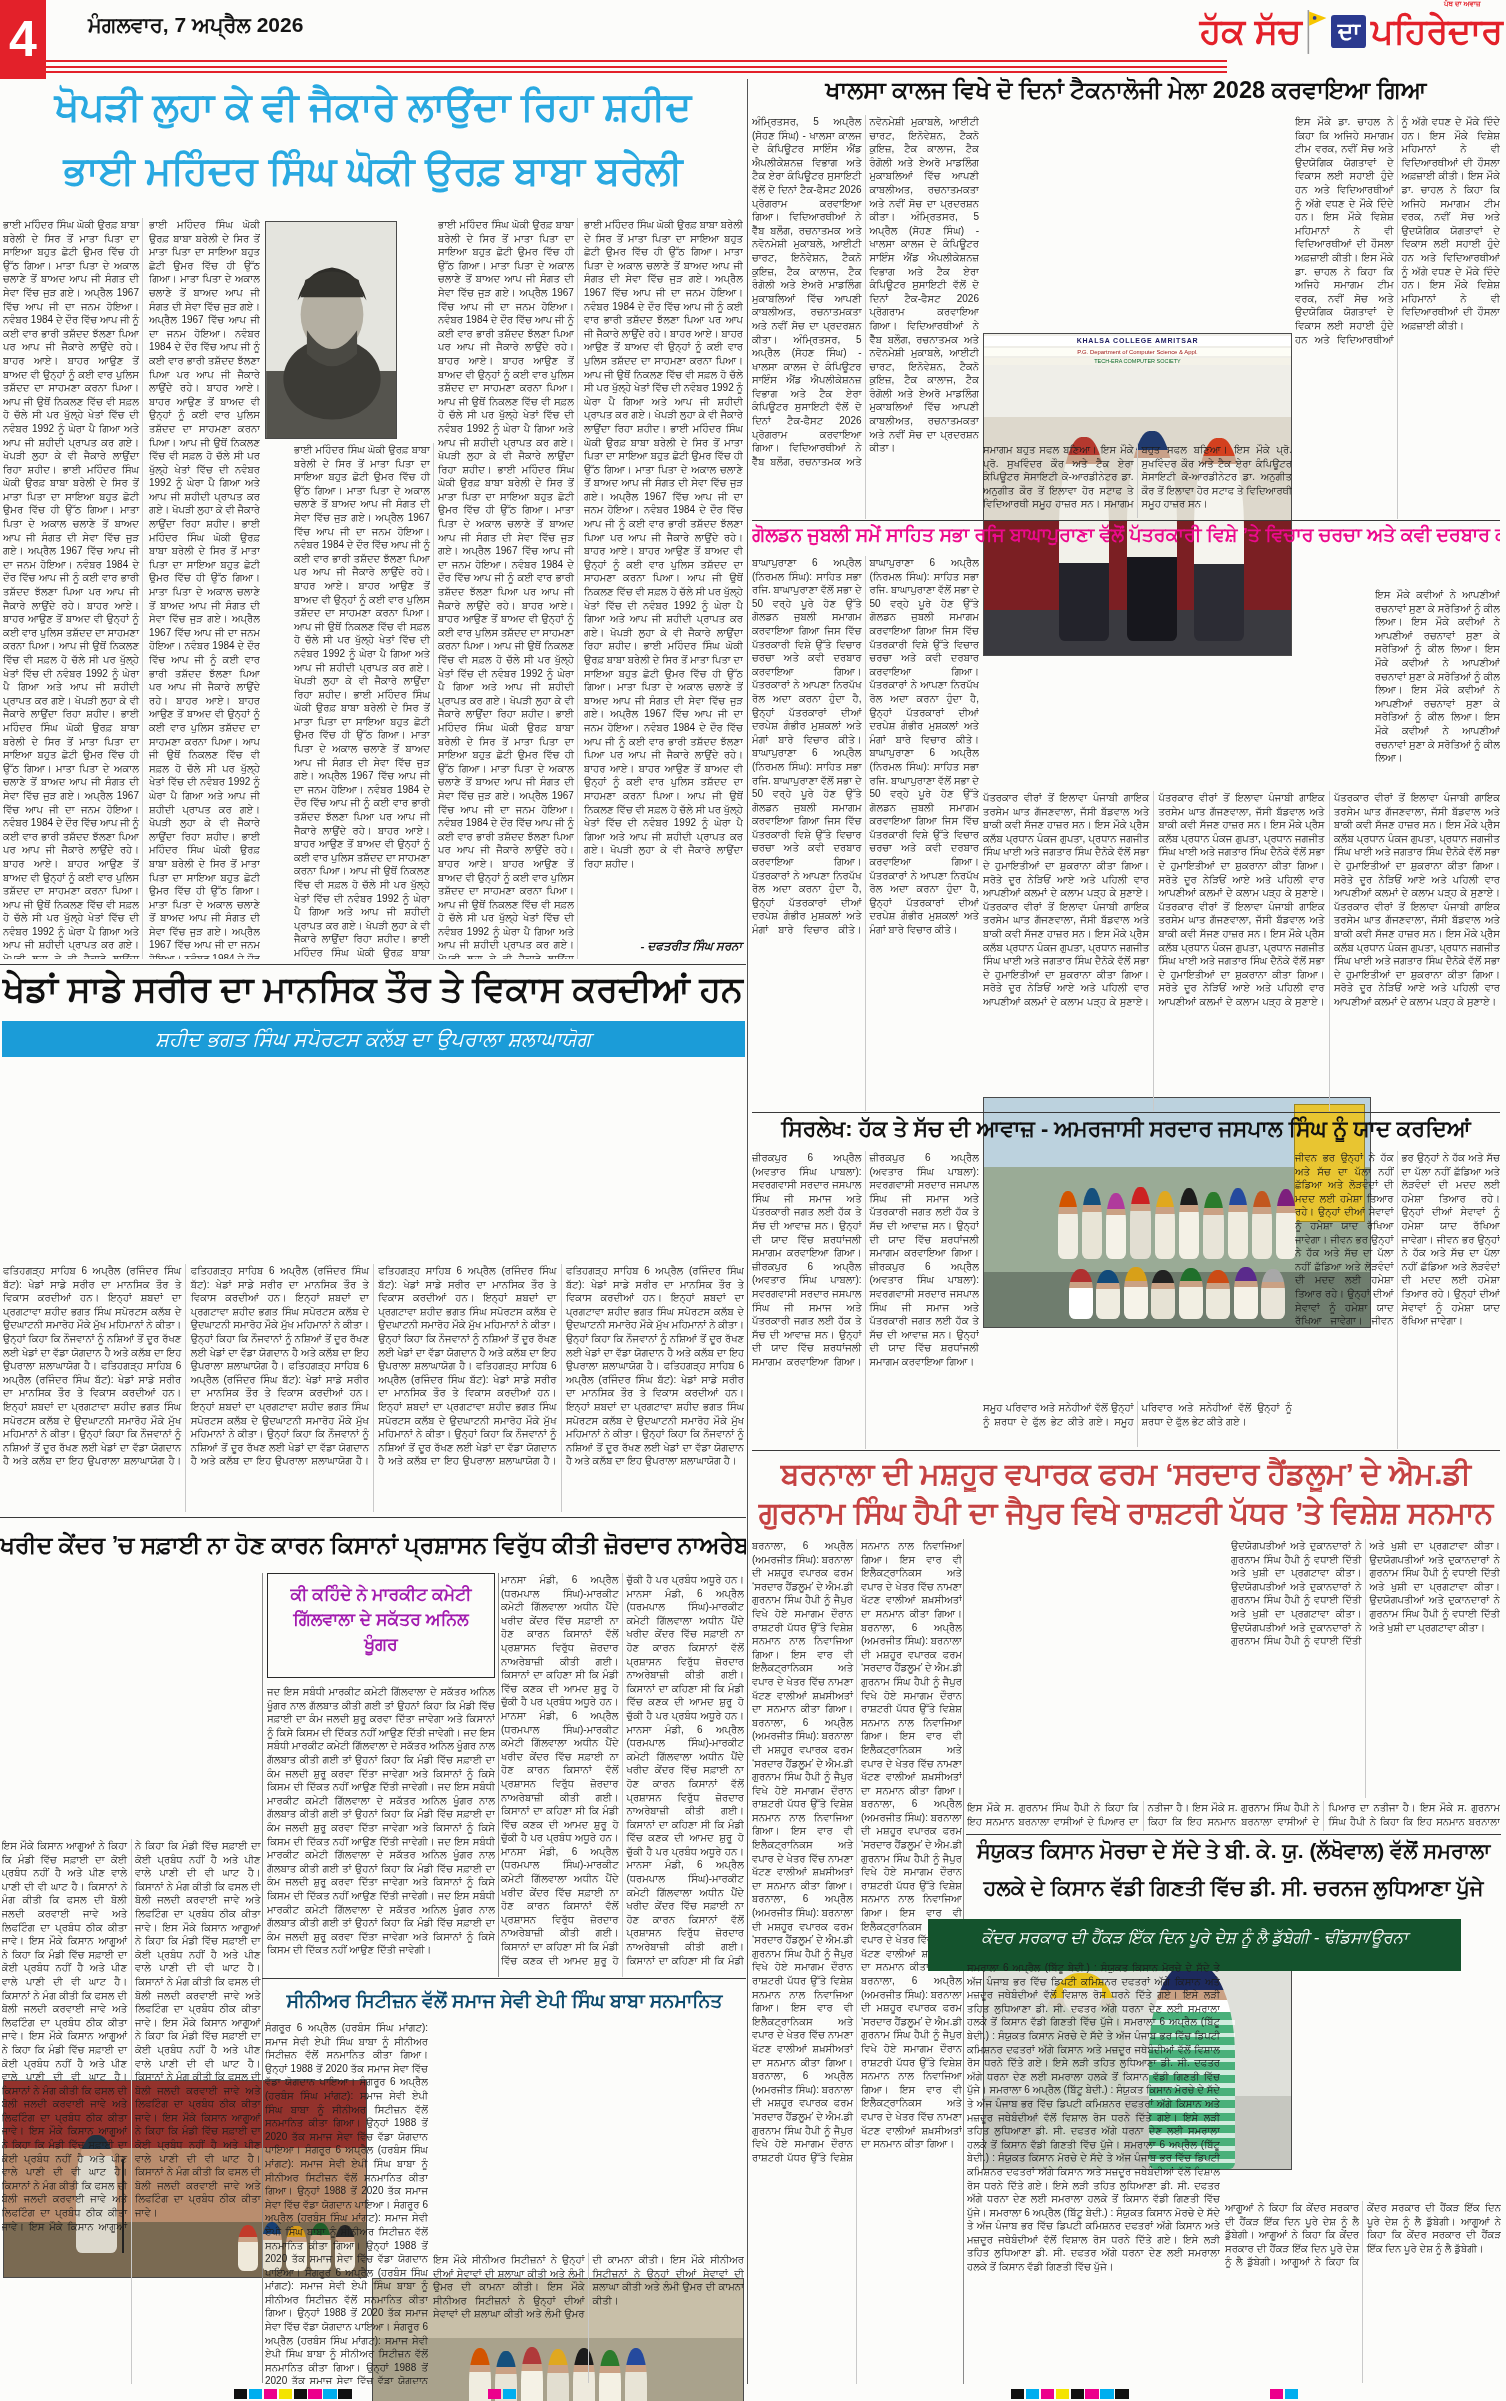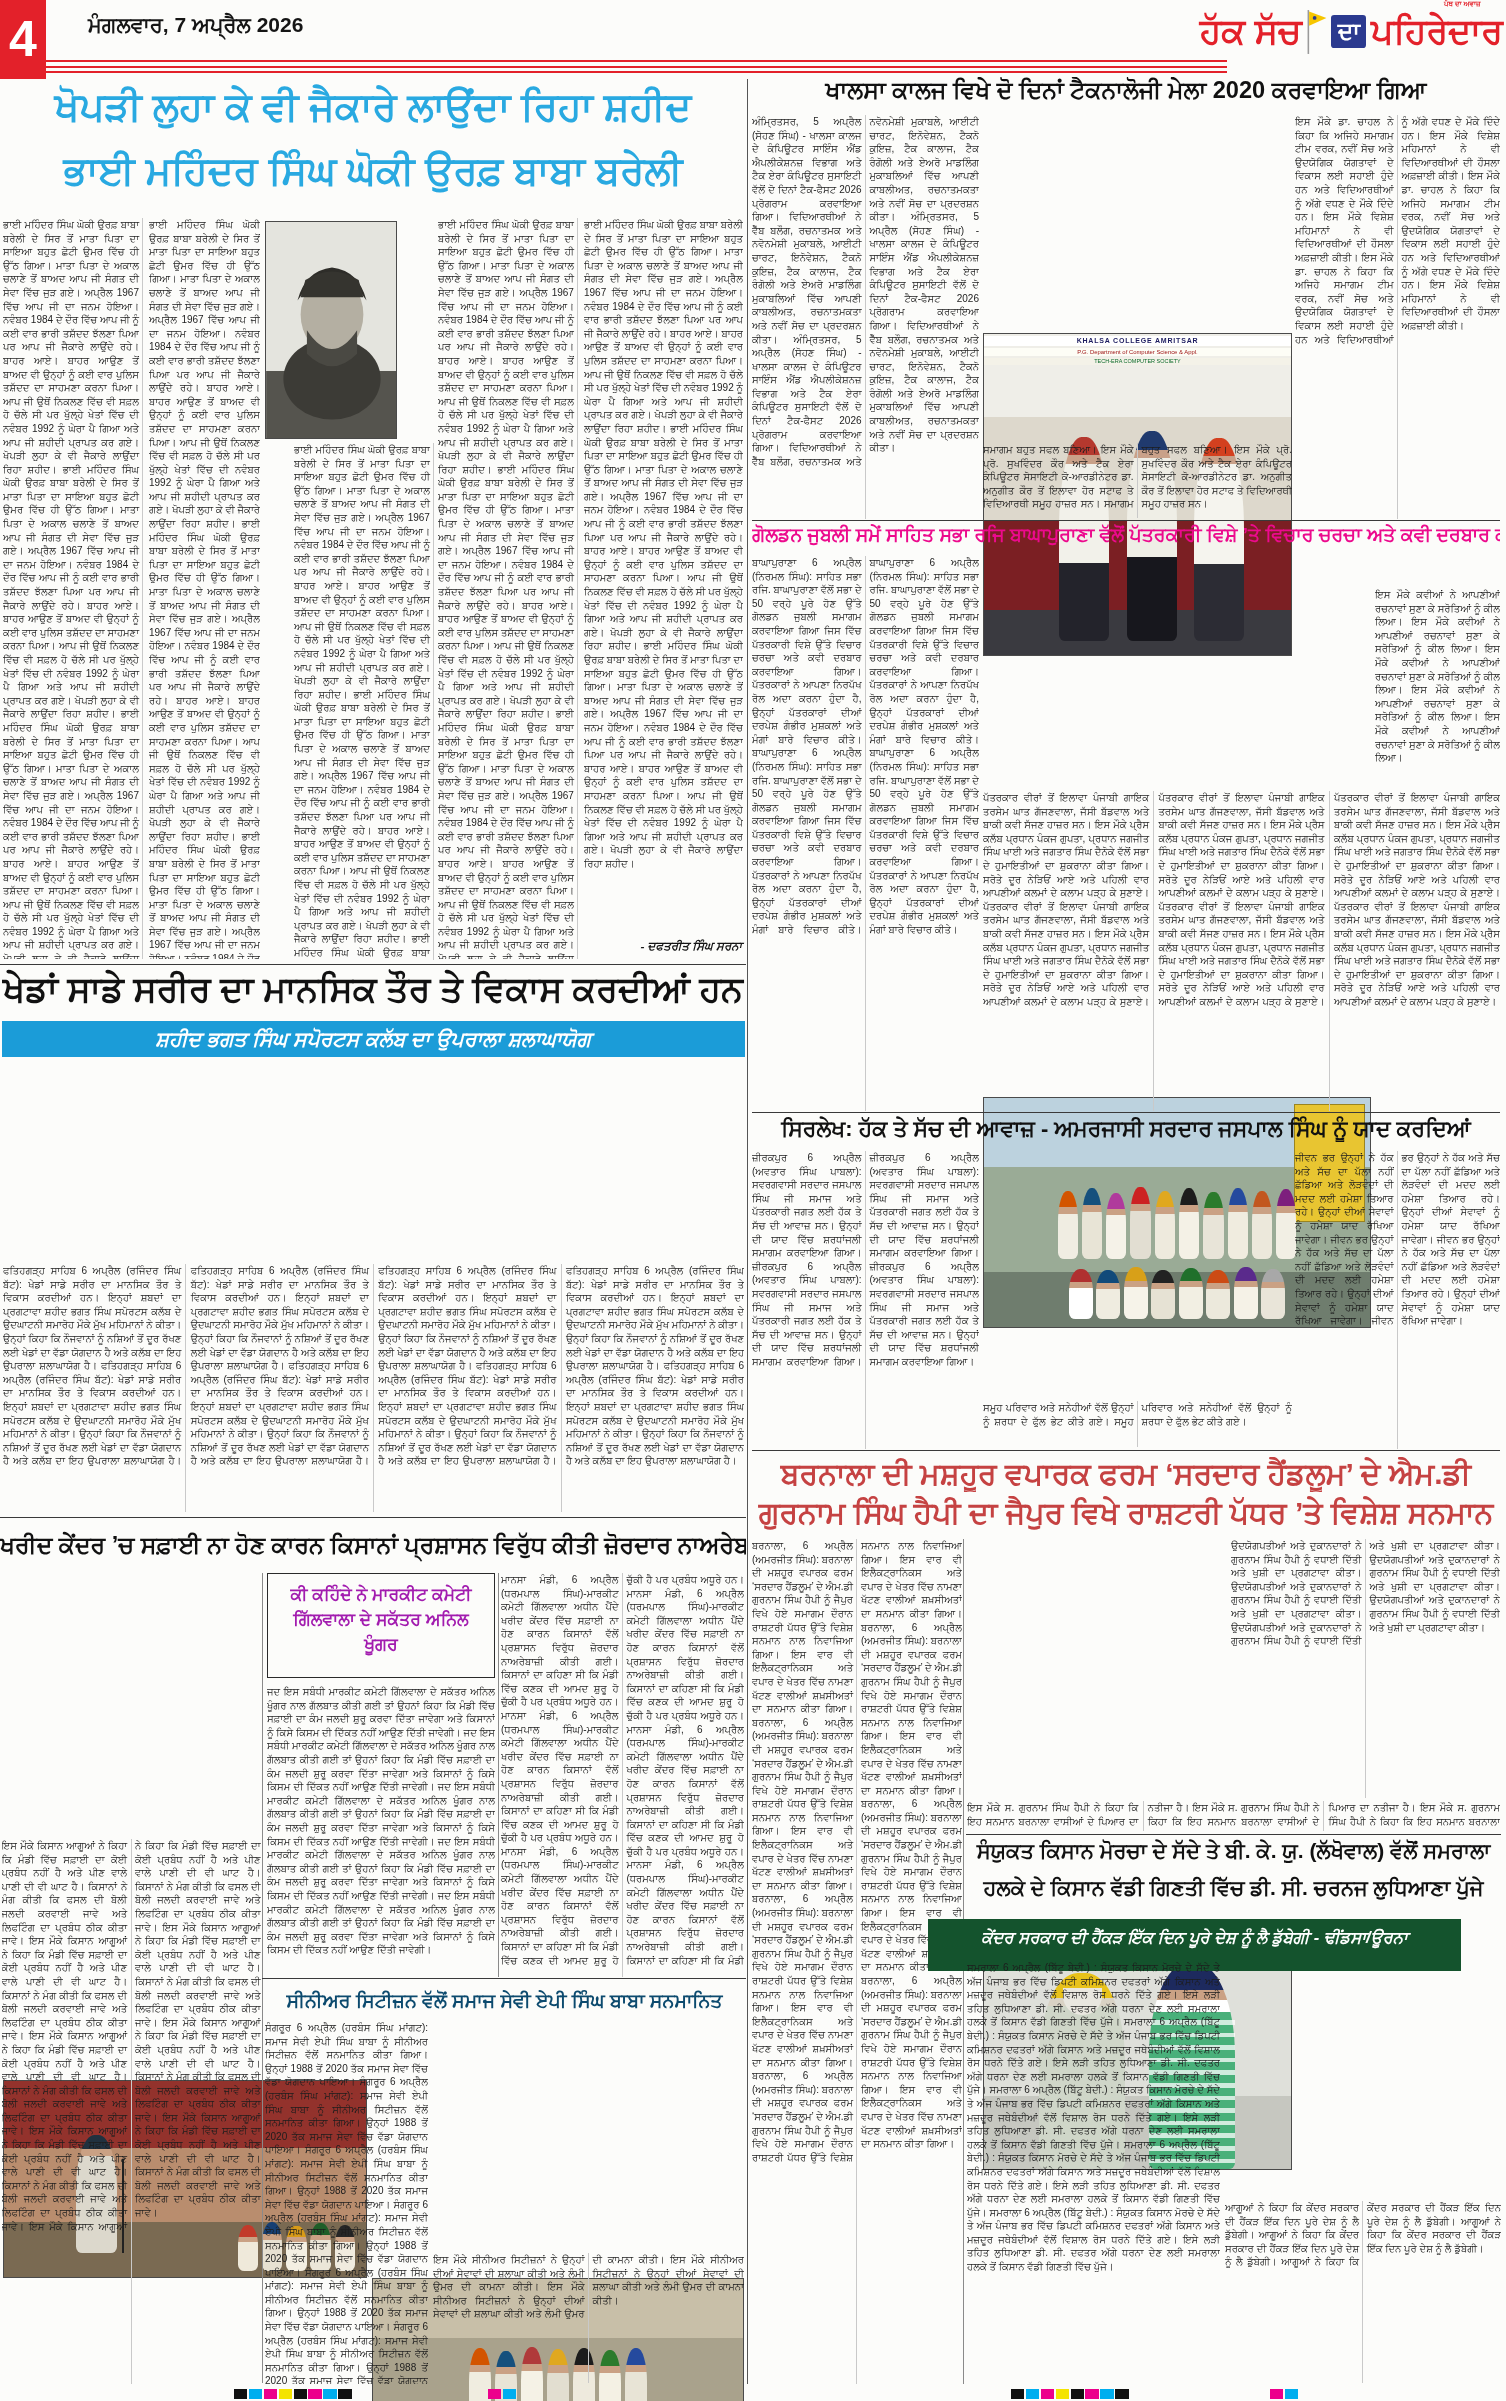--- a/index.html
+++ b/index.html
@@ -9,21 +9,21 @@
   .body-text{font-size:10px;line-height:1.36;text-align:justify;color:#1d1d1d;overflow:hidden;word-break:break-word}
   .c2{column-count:2;column-gap:7.9px;column-rule:0.8px solid #c9c9c9}
   .c3{column-count:3;column-gap:9.4px;column-rule:0.8px solid #c9c9c9}
   .c4{column-count:4;column-gap:9.4px;column-rule:0.8px solid #c9c9c9}
   .c5-col{overflow:hidden}
   .headline{font-weight:bold;text-align:center;overflow:hidden;white-space:nowrap}
   .wrapline{font-weight:bold;text-align:center;overflow:hidden}
   .photo{border:0.8px solid #4a4a4a;overflow:hidden;position:relative}
   .person{display:inline-block;border-radius:45% 45% 6.3px 6.3px}
   .crowd{position:absolute;left:0;right:0;display:flex;justify-content:center;gap:3.9px;align-items:flex-end}
-  .band{color:#fff;font-style:italic;font-weight:bold;text-align:center;overflow:hidden;white-space:nowrap}
+  .band{color:#fff;font-style:italic;font-weight:normal;text-align:center;overflow:hidden;white-space:nowrap}
   .rule-h{position:absolute;background:#3a3a3a;height:0.8px}
   .rule-v{position:absolute;background:#8a8a8a;width:0.8px}
   .triple-red{background:linear-gradient(to bottom,#e3212a 0 2.4px,transparent 2.4px 5.5px,#e3212a 5.5px 7.9px,transparent 7.9px 11px,#e3212a 11px 13.3px)}
   .mark{display:inline-block;width:13.3px;height:10.2px;margin-right:1.6px}
 </style>
 </head>
 <body>
 
 <div class="abs" style="left:0;top:0;width:46px;height:79px;background:#e3212a;color:#fff;font-weight:bold;font-size:50px;text-align:center;line-height:79px">
   <span>4</span>
@@ -62,21 +62,21 @@
     <rect width="168" height="278" fill="#e4e4de"></rect>
     <rect y="190" width="168" height="88" fill="#55544e"></rect>
     <ellipse cx="84" cy="200" rx="62" ry="52" fill="#3c3b36"></ellipse>
     <ellipse cx="84" cy="118" rx="40" ry="50" fill="#b4afa2"></ellipse>
     <path d="M40 100 Q84 38 128 100 Q118 62 84 58 Q50 62 40 100 Z" fill="#2e2d29"></path>
     <path d="M44 96 L124 96 L118 74 Q84 52 50 74 Z" fill="#35342f"></path>
     <path d="M52 138 Q84 186 116 138 L116 168 Q84 200 52 168 Z" fill="#4a4943"></path>
   </svg>
 </div>
 
-<div class="abs headline" style="left:752px;top:77px;width:748px;font-size:23.6px;color:#111">ਖਾਲਸਾ ਕਾਲਜ ਵਿਖੇ ਦੋ ਦਿਨਾਂ ਟੈਕਨਾਲੋਜੀ ਮੇਲਾ 2020 ਕਰਵਾਇਆ ਗਿਆ</div>
+<div class="abs headline" style="left:752px;top:77px;width:748px;font-size:23.6px;color:#111">ਖਾਲਸਾ ਕਾਲਜ ਵਿਖੇ ਦੋ ਦਿਨਾਂ ਟੈਕਨਾਲੋਜੀ ਮੇਲਾ 2028 ਕਰਵਾਇਆ ਗਿਆ</div>
 <div class="abs body-text c2" style="left:752px;top:115px;width:227px;height:404px">ਅੰਮ੍ਰਿਤਸਰ, 5 ਅਪ੍ਰੈਲ (ਸੋਹਣ ਸਿੰਘ) - ਖਾਲਸਾ ਕਾਲਜ ਦੇ ਕੰਪਿਊਟਰ ਸਾਇੰਸ ਐਂਡ ਐਪਲੀਕੇਸ਼ਨਜ਼ ਵਿਭਾਗ ਅਤੇ ਟੈਕ ਏਰਾ ਕੰਪਿਊਟਰ ਸੁਸਾਇਟੀ ਵੱਲੋਂ ਦੋ ਦਿਨਾਂ ਟੈਕ-ਫੈਸਟ 2026 ਪ੍ਰੋਗਰਾਮ ਕਰਵਾਇਆ ਗਿਆ। ਵਿਦਿਆਰਥੀਆਂ ਨੇ ਵੈੱਬ ਬਲੌਗ, ਰਚਨਾਤਮਕ ਅਤੇ ਨਵੋਨਮੇਸ਼ੀ ਮੁਕਾਬਲੇ, ਆਈਟੀ ਚਾਰਟ, ਇਨੋਵੇਸ਼ਨ, ਟੈਕਨੋ ਕੁਇਜ਼, ਟੈਕ ਕਾਲਾਜ, ਟੈਕ ਰੰਗੋਲੀ ਅਤੇ ਏਅਰੋ ਮਾਡਲਿੰਗ ਮੁਕਾਬਲਿਆਂ ਵਿੱਚ ਆਪਣੀ ਕਾਬਲੀਅਤ, ਰਚਨਾਤਮਕਤਾ ਅਤੇ ਨਵੀਂ ਸੋਚ ਦਾ ਪ੍ਰਦਰਸ਼ਨ ਕੀਤਾ। ਅੰਮ੍ਰਿਤਸਰ, 5 ਅਪ੍ਰੈਲ (ਸੋਹਣ ਸਿੰਘ) - ਖਾਲਸਾ ਕਾਲਜ ਦੇ ਕੰਪਿਊਟਰ ਸਾਇੰਸ ਐਂਡ ਐਪਲੀਕੇਸ਼ਨਜ਼ ਵਿਭਾਗ ਅਤੇ ਟੈਕ ਏਰਾ ਕੰਪਿਊਟਰ ਸੁਸਾਇਟੀ ਵੱਲੋਂ ਦੋ ਦਿਨਾਂ ਟੈਕ-ਫੈਸਟ 2026 ਪ੍ਰੋਗਰਾਮ ਕਰਵਾਇਆ ਗਿਆ। ਵਿਦਿਆਰਥੀਆਂ ਨੇ ਵੈੱਬ ਬਲੌਗ, ਰਚਨਾਤਮਕ ਅਤੇ ਨਵੋਨਮੇਸ਼ੀ ਮੁਕਾਬਲੇ, ਆਈਟੀ ਚਾਰਟ, ਇਨੋਵੇਸ਼ਨ, ਟੈਕਨੋ ਕੁਇਜ਼, ਟੈਕ ਕਾਲਾਜ, ਟੈਕ ਰੰਗੋਲੀ ਅਤੇ ਏਅਰੋ ਮਾਡਲਿੰਗ ਮੁਕਾਬਲਿਆਂ ਵਿੱਚ ਆਪਣੀ ਕਾਬਲੀਅਤ, ਰਚਨਾਤਮਕਤਾ ਅਤੇ ਨਵੀਂ ਸੋਚ ਦਾ ਪ੍ਰਦਰਸ਼ਨ ਕੀਤਾ। ਅੰਮ੍ਰਿਤਸਰ, 5 ਅਪ੍ਰੈਲ (ਸੋਹਣ ਸਿੰਘ) - ਖਾਲਸਾ ਕਾਲਜ ਦੇ ਕੰਪਿਊਟਰ ਸਾਇੰਸ ਐਂਡ ਐਪਲੀਕੇਸ਼ਨਜ਼ ਵਿਭਾਗ ਅਤੇ ਟੈਕ ਏਰਾ ਕੰਪਿਊਟਰ ਸੁਸਾਇਟੀ ਵੱਲੋਂ ਦੋ ਦਿਨਾਂ ਟੈਕ-ਫੈਸਟ 2026 ਪ੍ਰੋਗਰਾਮ ਕਰਵਾਇਆ ਗਿਆ। ਵਿਦਿਆਰਥੀਆਂ ਨੇ ਵੈੱਬ ਬਲੌਗ, ਰਚਨਾਤਮਕ ਅਤੇ ਨਵੋਨਮੇਸ਼ੀ ਮੁਕਾਬਲੇ, ਆਈਟੀ ਚਾਰਟ, ਇਨੋਵੇਸ਼ਨ, ਟੈਕਨੋ ਕੁਇਜ਼, ਟੈਕ ਕਾਲਾਜ, ਟੈਕ ਰੰਗੋਲੀ ਅਤੇ ਏਅਰੋ ਮਾਡਲਿੰਗ ਮੁਕਾਬਲਿਆਂ ਵਿੱਚ ਆਪਣੀ ਕਾਬਲੀਅਤ, ਰਚਨਾਤਮਕਤਾ ਅਤੇ ਨਵੀਂ ਸੋਚ ਦਾ ਪ੍ਰਦਰਸ਼ਨ ਕੀਤਾ।</div>
 <div class="abs photo" style="left:983px;top:115px;width:309px;height:323px;background:linear-gradient(to bottom,#efeee8 0 26%,#ddd8cc 26% 58%,#7b1f23 58% 86%,#3a3a40 86% 100%)">
   <div style="position:absolute;top:1.6px;left:0;right:0;text-align:center;font-size:7px;font-weight:bold;letter-spacing:0.8px;color:#1d1d60;background:#fff;padding:1.6px 0">KHALSA COLLEGE AMRITSAR</div>
   <div style="position:absolute;top:14px;left:0;right:0;text-align:center;font-size:5.9px;color:#a01818;background:#fdfdf6;padding:0.8px 0">P.G. Department of Computer Science &amp; Appl.</div>
   <div style="position:absolute;top:23.6px;left:0;right:0;text-align:center;font-size:5.5px;color:#0a6a2a;background:#f4f2e8;padding:0.8px 0">TECH-ERA COMPUTER SOCIETY</div>
   <span class="person" style="position:absolute;left:75px;bottom:14px;width:50px;height:204px;background:linear-gradient(to bottom,#b5382e 0 9%,#c9a189 9% 13%,#f2f1ea 13% 62%,#23232b 62% 100%)"></span>
   <span class="person" style="position:absolute;left:143px;bottom:14px;width:50px;height:210px;background:linear-gradient(to bottom,#203a6e 0 9%,#c9a189 9% 13%,#efeee6 13% 60%,#17171d 60% 100%)"></span>
   <span class="person" style="position:absolute;left:210px;bottom:14px;width:50px;height:203px;background:linear-gradient(to bottom,#d3401f 0 9%,#c9a189 9% 13%,#f5f4ee 13% 62%,#2c2c34 62% 100%)"></span>
 </div>
 <div class="abs body-text c2" style="left:1295px;top:115px;width:205px;height:404px">ਇਸ ਮੌਕੇ ਡਾ. ਚਾਹਲ ਨੇ ਕਿਹਾ ਕਿ ਅਜਿਹੇ ਸਮਾਗਮ ਟੀਮ ਵਰਕ, ਨਵੀਂ ਸੋਚ ਅਤੇ ਉਦਯੋਗਿਕ ਯੋਗਤਾਵਾਂ ਦੇ ਵਿਕਾਸ ਲਈ ਸਹਾਈ ਹੁੰਦੇ ਹਨ ਅਤੇ ਵਿਦਿਆਰਥੀਆਂ ਨੂੰ ਅੱਗੇ ਵਧਣ ਦੇ ਮੌਕੇ ਦਿੰਦੇ ਹਨ। ਇਸ ਮੌਕੇ ਵਿਸ਼ੇਸ਼ ਮਹਿਮਾਨਾਂ ਨੇ ਵੀ ਵਿਦਿਆਰਥੀਆਂ ਦੀ ਹੌਸਲਾ ਅਫ਼ਜ਼ਾਈ ਕੀਤੀ। ਇਸ ਮੌਕੇ ਡਾ. ਚਾਹਲ ਨੇ ਕਿਹਾ ਕਿ ਅਜਿਹੇ ਸਮਾਗਮ ਟੀਮ ਵਰਕ, ਨਵੀਂ ਸੋਚ ਅਤੇ ਉਦਯੋਗਿਕ ਯੋਗਤਾਵਾਂ ਦੇ ਵਿਕਾਸ ਲਈ ਸਹਾਈ ਹੁੰਦੇ ਹਨ ਅਤੇ ਵਿਦਿਆਰਥੀਆਂ ਨੂੰ ਅੱਗੇ ਵਧਣ ਦੇ ਮੌਕੇ ਦਿੰਦੇ ਹਨ। ਇਸ ਮੌਕੇ ਵਿਸ਼ੇਸ਼ ਮਹਿਮਾਨਾਂ ਨੇ ਵੀ ਵਿਦਿਆਰਥੀਆਂ ਦੀ ਹੌਸਲਾ ਅਫ਼ਜ਼ਾਈ ਕੀਤੀ। ਇਸ ਮੌਕੇ ਡਾ. ਚਾਹਲ ਨੇ ਕਿਹਾ ਕਿ ਅਜਿਹੇ ਸਮਾਗਮ ਟੀਮ ਵਰਕ, ਨਵੀਂ ਸੋਚ ਅਤੇ ਉਦਯੋਗਿਕ ਯੋਗਤਾਵਾਂ ਦੇ ਵਿਕਾਸ ਲਈ ਸਹਾਈ ਹੁੰਦੇ ਹਨ ਅਤੇ ਵਿਦਿਆਰਥੀਆਂ ਨੂੰ ਅੱਗੇ ਵਧਣ ਦੇ ਮੌਕੇ ਦਿੰਦੇ ਹਨ। ਇਸ ਮੌਕੇ ਵਿਸ਼ੇਸ਼ ਮਹਿਮਾਨਾਂ ਨੇ ਵੀ ਵਿਦਿਆਰਥੀਆਂ ਦੀ ਹੌਸਲਾ ਅਫ਼ਜ਼ਾਈ ਕੀਤੀ।</div>

